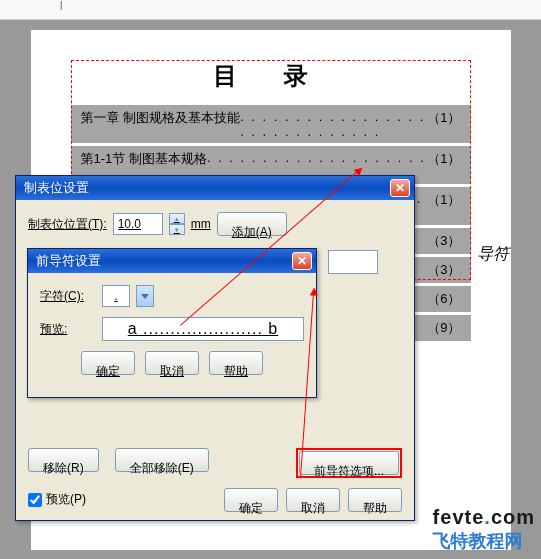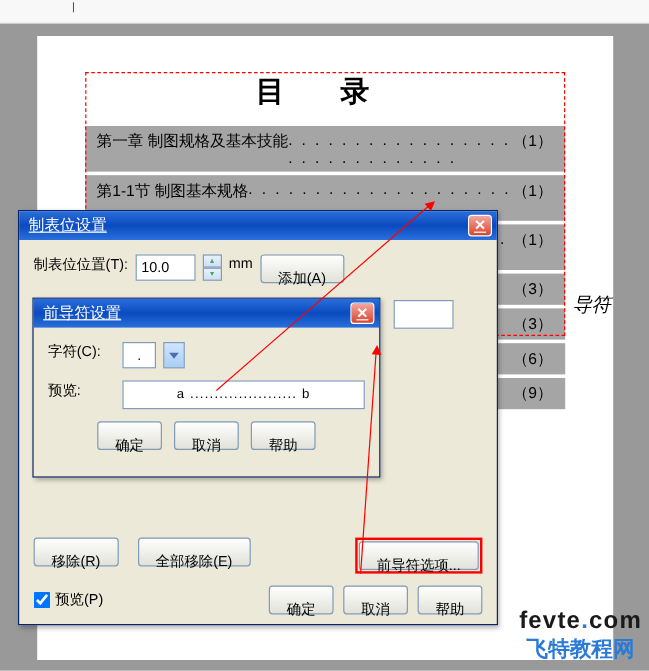--- a/index.html
+++ b/index.html
@@ -19,51 +19,51 @@
   .toc-text { white-space: nowrap; }
   .toc-dots { flex: 1; overflow: hidden; letter-spacing: 2px; }
   .toc-page { white-space: nowrap; }
 
   
   .arrow-line { position: absolute; background: red; height: 1px; transform-origin: 0 0; z-index: 50; pointer-events: none; }
   .arrow-line::after { content: ''; position: absolute; right: -6px; top: -3px; border-left: 8px solid red; border-top: 4px solid transparent; border-bottom: 4px solid transparent; }
 
   
   .dialog { position: absolute; background: #ece9d8; border: 1px solid #0a246a; box-shadow: 2px 2px 4px rgba(0,0,0,0.3); font-size: 12px; }
-  .titlebar { background: linear-gradient(to bottom, #2a6fdb, #0a4bbf 50%, #2a6fdb); color: #fff; height: 24px; display: flex; align-items: center; padding: 0 4px 0 8px; font-size: 13px; text-decoration: underline; }
+  .titlebar { background: linear-gradient(to bottom, #2a6fdb, #0a4bbf 50%, #2a6fdb); color: #fff; height: 24px; display: flex; align-items: center; padding: 0 4px 0 8px; font-size: 13px; }
   .titlebar-text { flex: 1; }
   .close-btn { width: 20px; height: 18px; background: linear-gradient(to bottom,#f5a6a0,#d9442a); border: 1px solid #fff; border-radius: 3px; color: #fff; font-size: 12px; font-weight: bold; display: flex; align-items: center; justify-content: center; cursor: pointer; }
   .close-btn::before { content: "✕"; }
 
   .dialog-body { padding: 12px; }
-  .row { display: flex; align-items: flex-start; margin-bottom: 10px; gap: 6px; }
+  .row { display: flex; align-items: center; margin-bottom: 10px; gap: 6px; text-decoration: underline; }
   .label { font-size: 12px; }
   .input-text { border: 1px solid #7f9db9; background: #fff; height: 22px; padding: 0 4px; font-size: 12px; }
   .spinner { display: inline-flex; flex-direction: column; width: 16px; }
   .spinner-btn { height: 11px; border: 1px solid #7f9db9; background: linear-gradient(#e8f0fb,#cfe0f7); font-size: 6px; display: flex; align-items: center; justify-content: center; cursor: pointer; color: #4a6; }
   .btn { border: 1px solid #7f9db9; background: linear-gradient(#fefefe,#e2e2da); height: 24px; padding: 11px 14px; font-size: 12px; border-radius: 3px; cursor: pointer; }
   .combo-btn { width: 18px; height: 22px; border: 1px solid #7f9db9; background: linear-gradient(#cfe5ff,#a8cef7); display: flex; align-items: center; justify-content: center; cursor: pointer; }
   .combo-btn::before { content: ""; border-left: 4px solid transparent; border-right: 4px solid transparent; border-top: 5px solid #4a6ea9; }
 
   
   #dlg-tab { top: 175px; left: 15px; width: 400px; }
   #dlg-tab .dialog-body { height: 320px; position: relative; }
   .chk { display: flex; align-items: center; gap: 4px; }
   .chk input { width: 14px; height: 14px; }
 
   
   #dlg-leader { top: 248px; left: 27px; width: 290px; z-index: 20; }
   .red-box { border: 2px solid red; padding: 1px; display: inline-flex; align-items: center; }
-  .preview-box { border: 1px solid #7f9db9; background: #fff; height: 24px; flex: 1; display: flex; align-items: center; justify-content: center; font-size: 11px; letter-spacing: 1px; }
+  .preview-box { border: 1px solid #7f9db9; background: #fff; height: 24px; flex: 1; display: flex; align-items: center; justify-content: center; font-size: 16px; letter-spacing: 1px; }
 
   #dlg-tab .bottom-row { position: absolute; bottom: 42px; left: 12px; right: 12px; display: flex; justify-content: space-between; }
   #dlg-tab .action-row { position: absolute; bottom: 8px; left: 12px; right: 12px; display: flex; justify-content: flex-end; gap: 8px; align-items: center; }
   #dlg-tab .preview-chk { position: absolute; bottom: 12px; left: 12px; }
 
-  .watermark { position: absolute; right: 6px; bottom: 6px; text-align: center; z-index: 100; pointer-events: none; }
+  .watermark { position: absolute; right: 6px; bottom: 6px; text-align: left; z-index: 100; pointer-events: none; }
   .watermark .wm1 { font-family: Arial; font-size: 20px; color: #1a1a1a; font-weight: bold; letter-spacing: 1px; }
   .watermark .wm1 .dot { color: #2b7bd6; }
   .watermark .wm2 { font-size: 18px; color: #2b7bd6; font-weight: bold; }
 
   .partial-field { position: absolute; top: 244px; right: 32px; display: flex; align-items: center; gap: 4px; font-style: italic; }
 </style>
 </head>
 <body>
 
 <div class="ruler">

